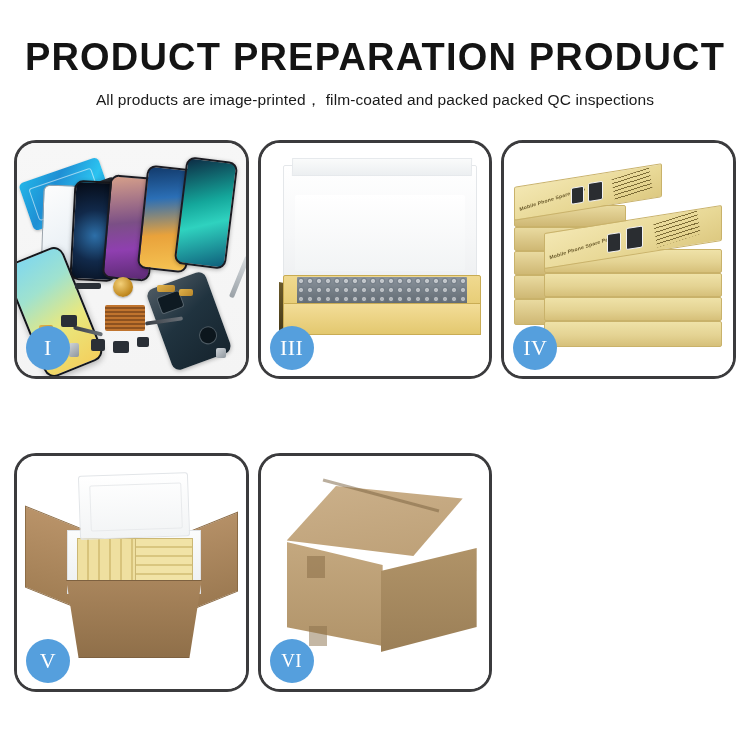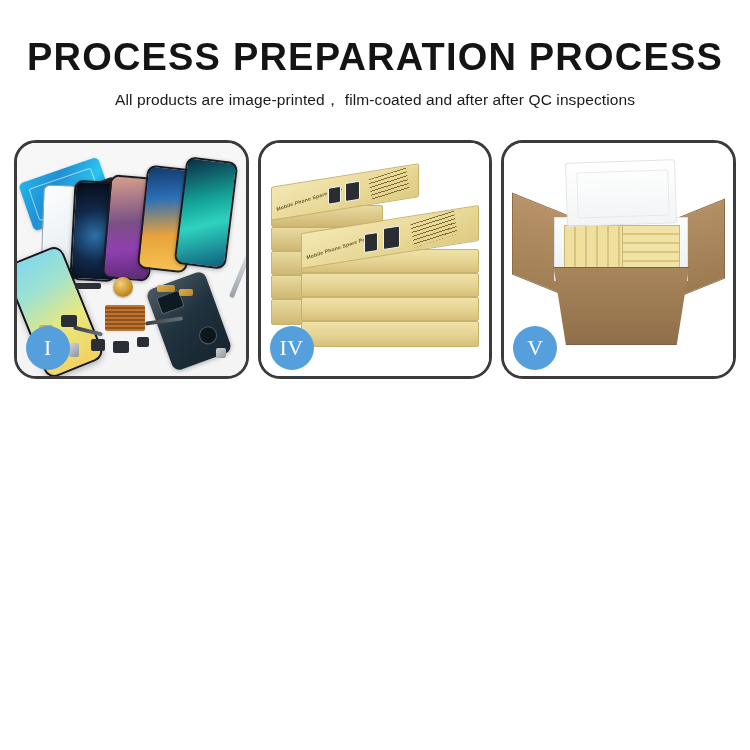--- a/index.html
+++ b/index.html
@@ -448,22 +448,22 @@
     width:18px; height:20px;
     background: rgba(138,112,73,.5);
   }
 </style>
 </head>
 <body>
 
 <div class="page">
 
   <div class="header">
-    <div class="title">PROCESS PREPARATION PROCESS</div>
-    <div class="subtitle">All products are image-printed， film-coated and after after QC inspections</div>
+    <div class="title">PRODUCT PREPARATION PRODUCT</div>
+    <div class="subtitle">All products are image-printed， film-coated and packed packed QC inspections</div>
   </div>
 
   <div class="grid">
 
     <div class="panel">
       <div class="panel-photo p1">
         <div class="blue-film"></div>
         <div class="dark-panel-tilt"></div>
 
         <div class="glass-sheet"></div>
@@ -489,20 +489,32 @@
         <div class="part" style="left:74px; top:196px; width:14px; height:12px;"></div>
         <div class="part" style="left:96px; top:198px; width:16px; height:12px;"></div>
         <div class="part" style="left:120px; top:194px; width:12px; height:10px;"></div>
         <div class="part gold" style="left:22px; top:182px; width:14px; height:16px;"></div>
         <div class="part silver" style="right:20px; bottom:18px; width:10px; height:10px;"></div>
       </div>
       <div class="badge">I</div>
     </div>
 
 
+    <div class="panel">
+      <div class="panel-photo p3">
+        <div class="box3-lid"></div>
+        <div class="box3-foam"></div>
+        <div class="box3-side-l"></div>
+        <div class="box3-side-r"></div>
+        <div class="box3-base"></div>
+        <div class="box3-grey"></div>
+        <div class="box3-front"></div>
+      </div>
+      <div class="badge">III</div>
+    </div>
 
     <div class="panel">
       <div class="panel-photo p4">
         <div class="stack">
 
           <div class="kbox edge" style="left:0px;  top:44px;  width:112px; height:22px;"></div>
           <div class="kbox edge" style="left:0px;  top:66px;  width:112px; height:24px;"></div>
           <div class="kbox edge" style="left:0px;  top:90px;  width:112px; height:24px;"></div>
           <div class="kbox edge" style="left:0px;  top:114px; width:112px; height:24px;"></div>
           <div class="kbox edge" style="left:0px;  top:138px; width:112px; height:26px;"></div>
@@ -536,15 +548,26 @@
         <div class="v-flap-r"></div>
         <div class="v-foam-box"></div>
         <div class="v-contents"></div>
         <div class="v-contents-r"></div>
         <div class="v-body"></div>
         <div class="v-foam-lid"></div>
       </div>
       <div class="badge">V</div>
     </div>
 
+    <div class="panel">
+      <div class="panel-photo p6">
+        <div class="c-top"></div>
+        <div class="c-left"></div>
+        <div class="c-right"></div>
+        <div class="c-seam"></div>
+        <div class="c-tape-a"></div>
+        <div class="c-tape-b"></div>
+      </div>
+      <div class="badge small-num">VI</div>
+    </div>
 
   </div>
 </div>
 
 </body></html>

